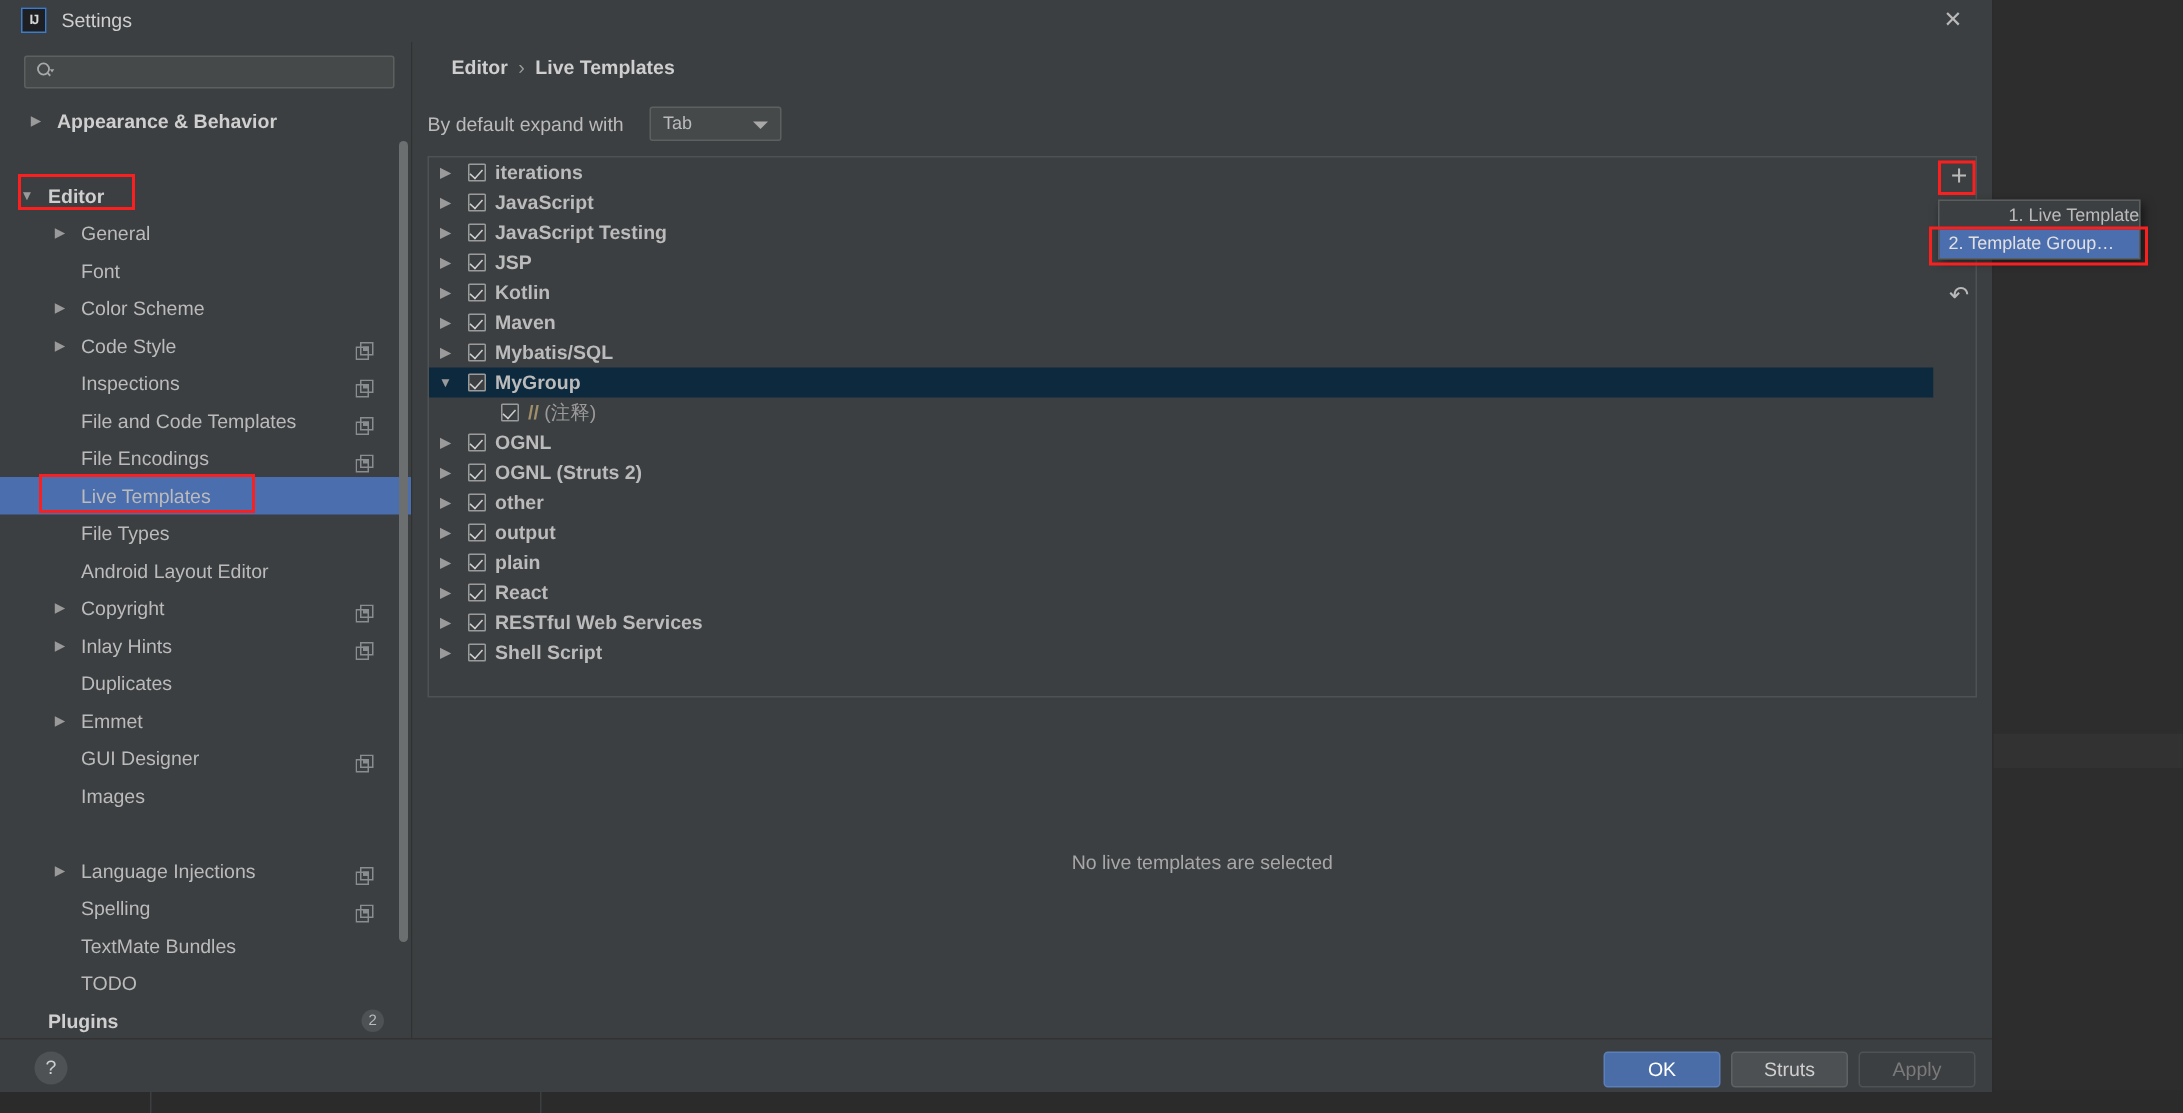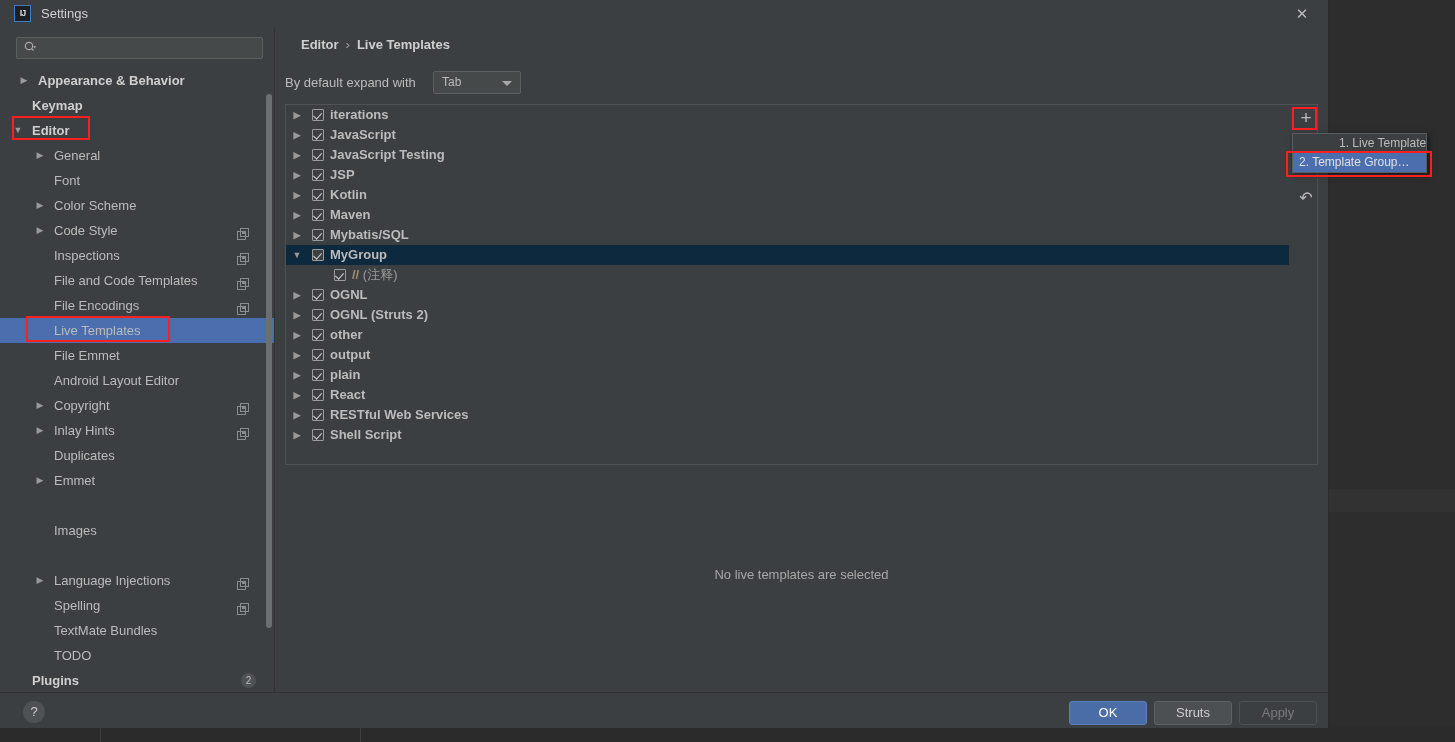--- a/index.html
+++ b/index.html
@@ -200,23 +200,20 @@
           <polygon points="9.2,5.2 12.2,5.2 10.7,7.4" fill="#a9a9a9"></polygon>
         </svg>
       </span>
       <input type="text" placeholder="" style="">
     </div>
     <div class="tree-list" id="sidebar-tree">
         <div class="tree-item bold" style="top: 0px;">
           <span class="arrow" style="left:18px">▶</span>
           <span class="lbl" style="left:38px">Appearance &amp; Behavior</span>
         </div>
-        <div class="tree-item bold" style="top: 25px;">
-          <span class="lbl" style="left:32px">Keymap</span>
-        </div>
         <div class="tree-item bold" style="top: 50px;">
           <span class="arrow" style="left:12px">▼</span>
           <span class="lbl" style="left:32px">Editor</span>
         </div>
         <div class="tree-item" style="top: 75px;">
           <span class="arrow" style="left:34px">▶</span>
           <span class="lbl" style="left:54px">General</span>
         </div>
         <div class="tree-item" style="top: 100px;">
           <span class="lbl" style="left:54px">Font</span>
@@ -255,21 +252,21 @@
           <span class="cfgicon"><svg width="13" height="13" viewBox="0 0 13 13">
               <rect x="0.5" y="3.5" width="8" height="8" fill="none" stroke="#8a8d8f" stroke-width="1"></rect>
               <rect x="3.5" y="0.5" width="8" height="8" fill="none" stroke="#8a8d8f" stroke-width="1"></rect>
               <rect x="5" y="3" width="4" height="3" fill="#8a8d8f"></rect>
             </svg></span>
         </div>
         <div class="tree-item selected" style="top: 250px;">
           <span class="lbl" style="left:54px">Live Templates</span>
         </div>
         <div class="tree-item" style="top: 275px;">
-          <span class="lbl" style="left:54px">File Emmet</span>
+          <span class="lbl" style="left:54px">File Types</span>
         </div>
         <div class="tree-item" style="top: 300px;">
           <span class="lbl" style="left:54px">Android Layout Editor</span>
         </div>
         <div class="tree-item" style="top: 325px;">
           <span class="arrow" style="left:34px">▶</span>
           <span class="lbl" style="left:54px">Copyright</span>
           <span class="cfgicon"><svg width="13" height="13" viewBox="0 0 13 13">
               <rect x="0.5" y="3.5" width="8" height="8" fill="none" stroke="#8a8d8f" stroke-width="1"></rect>
               <rect x="3.5" y="0.5" width="8" height="8" fill="none" stroke="#8a8d8f" stroke-width="1"></rect>
@@ -284,20 +281,28 @@
               <rect x="3.5" y="0.5" width="8" height="8" fill="none" stroke="#8a8d8f" stroke-width="1"></rect>
               <rect x="5" y="3" width="4" height="3" fill="#8a8d8f"></rect>
             </svg></span>
         </div>
         <div class="tree-item" style="top: 375px; padding-left: 28px;">
           <span class="lbl" style="left:54px">Duplicates</span>
         </div>
         <div class="tree-item" style="top: 400px;">
           <span class="arrow" style="left:34px">▶</span>
           <span class="lbl" style="left:54px">Emmet</span>
+        </div>
+        <div class="tree-item" style="top: 425px;">
+          <span class="lbl" style="left:54px">GUI Designer</span>
+          <span class="cfgicon"><svg width="13" height="13" viewBox="0 0 13 13">
+              <rect x="0.5" y="3.5" width="8" height="8" fill="none" stroke="#8a8d8f" stroke-width="1"></rect>
+              <rect x="3.5" y="0.5" width="8" height="8" fill="none" stroke="#8a8d8f" stroke-width="1"></rect>
+              <rect x="5" y="3" width="4" height="3" fill="#8a8d8f"></rect>
+            </svg></span>
         </div>
         <div class="tree-item" style="top: 450px;">
           <span class="lbl" style="left:54px">Images</span>
         </div>
         <div class="tree-item" style="top: 500px;">
           <span class="arrow" style="left:34px">▶</span>
           <span class="lbl" style="left:54px">Language Injections</span>
           <span class="cfgicon"><svg width="13" height="13" viewBox="0 0 13 13">
               <rect x="0.5" y="3.5" width="8" height="8" fill="none" stroke="#8a8d8f" stroke-width="1"></rect>
               <rect x="3.5" y="0.5" width="8" height="8" fill="none" stroke="#8a8d8f" stroke-width="1"></rect>

